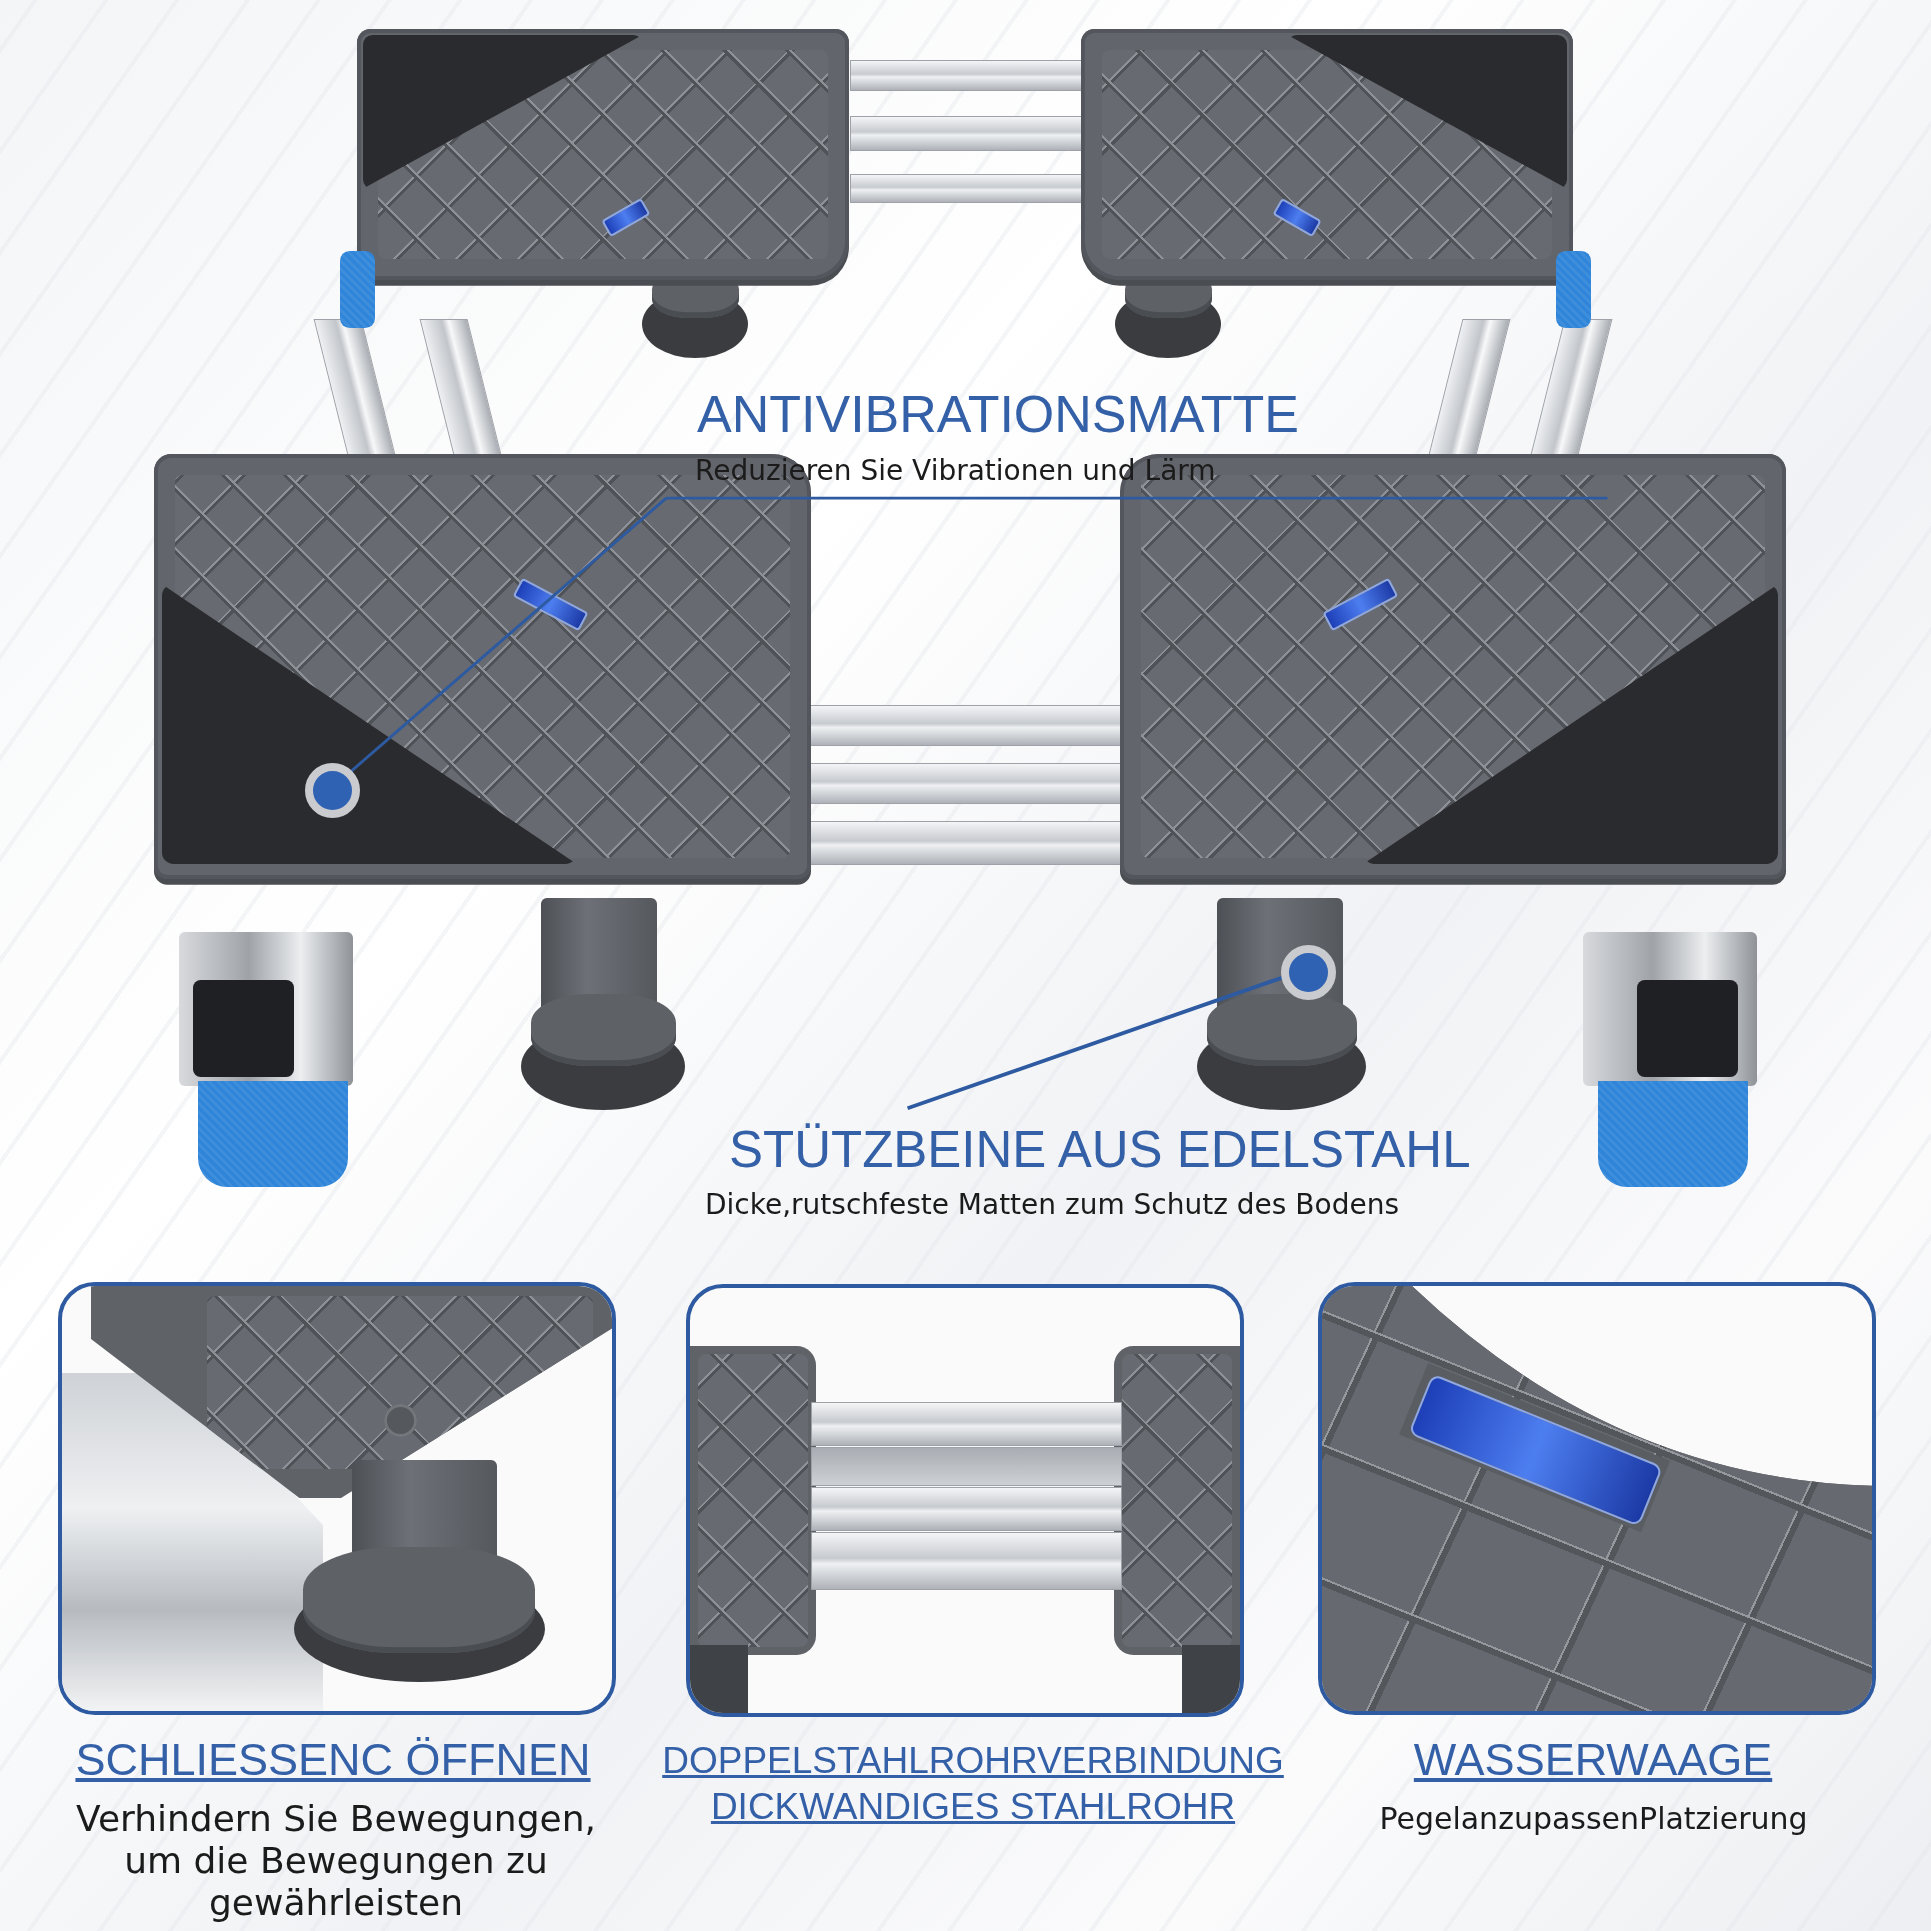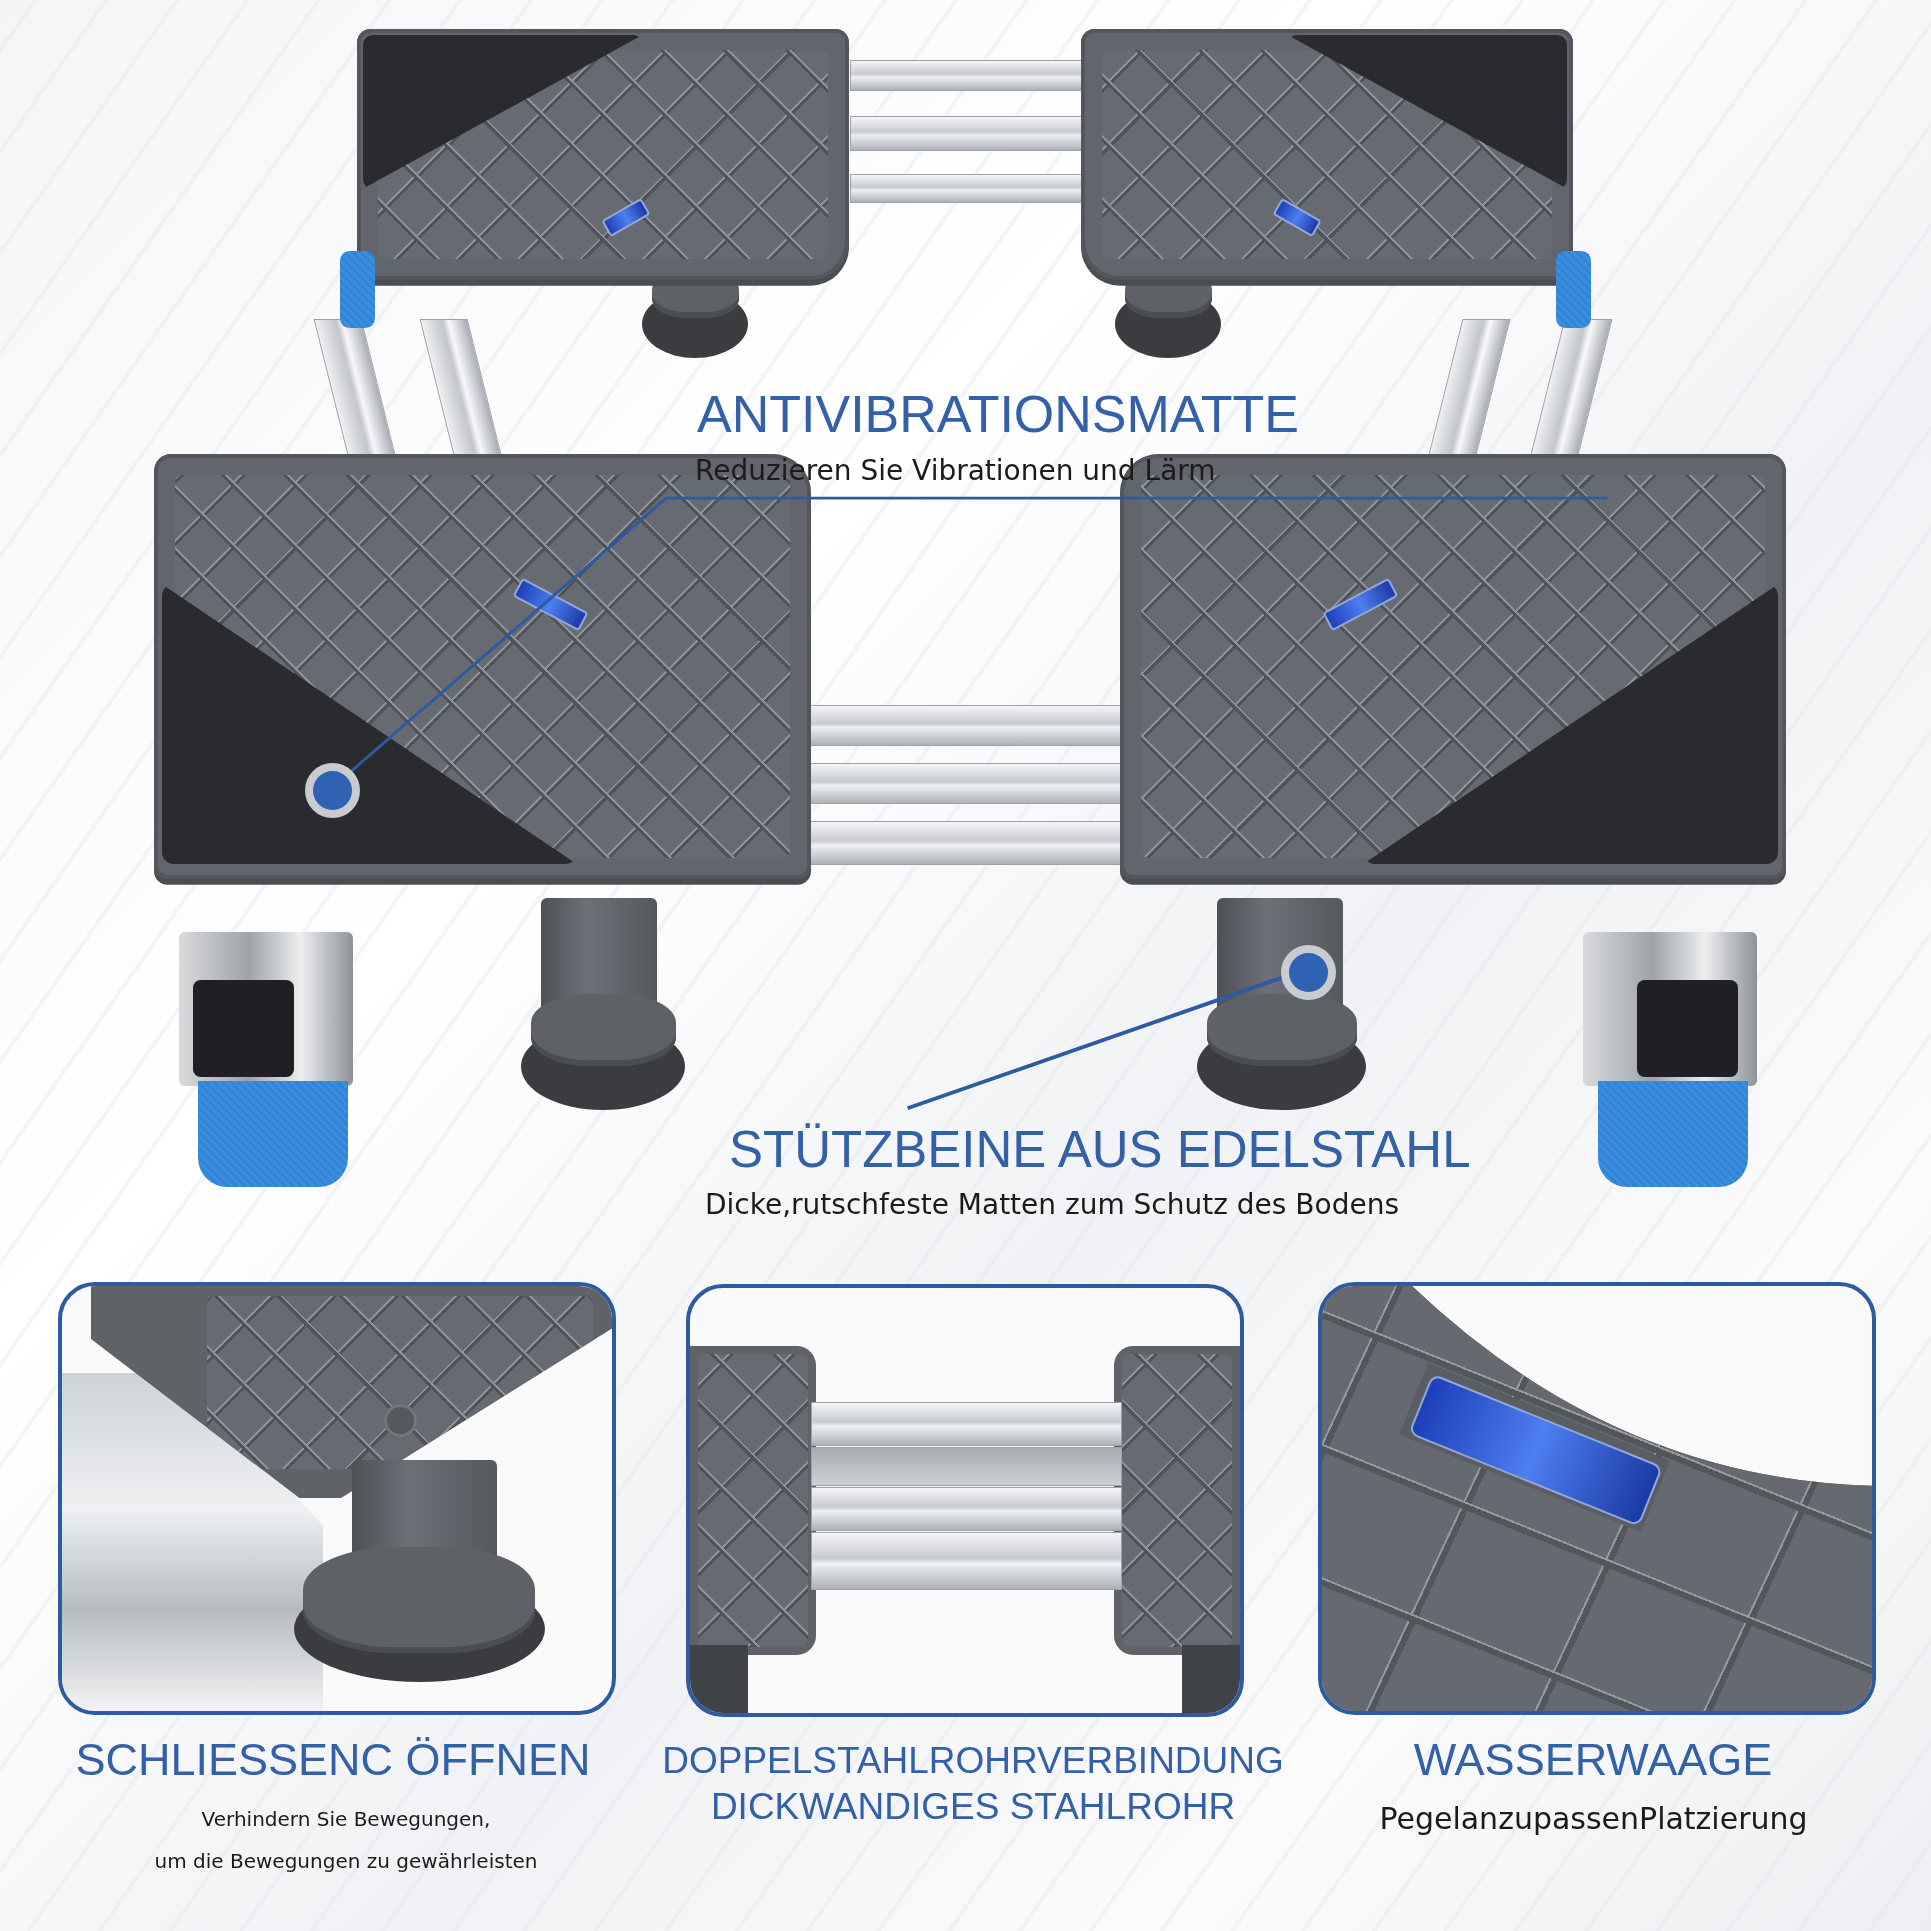--- a/index.html
+++ b/index.html
@@ -27,21 +27,21 @@
   .knob{position:absolute;background:#5e6166;border-radius:40%;
     box-shadow:inset 0 -5.8px 0 #4a4d52;}
   .bubble{position:absolute;background:linear-gradient(90deg,#1d3fb8,#4d7ef0 50%,#1c3aa6);border:2.9px solid #8fa7e0;border-radius:3.9px;}
   .wheel{position:absolute;background:#2f85d9;border-radius:9.7px;
     background-image:repeating-linear-gradient(45deg,rgba(255,255,255,0.07) 0 2.9px,transparent 2.9px 5.8px);}
   .bracket{position:absolute;background:linear-gradient(90deg,#d8dadd,#9fa3a8 40%,#eceef0 70%,#8e9297);border-radius:5.8px;}
   .brake{position:absolute;background:#1f2023;border-radius:7.7px;}
   
   .h-title{position:absolute;color:#3460a8;font-family:"Liberation Sans","DejaVu Sans",sans-serif;font-weight:normal;white-space:nowrap;}
   .h-sub{position:absolute;color:#1b1b1b;font-family:"DejaVu Sans",sans-serif;white-space:nowrap;}
-  .cap-title{position:absolute;color:#3460a8;font-family:"Liberation Sans",sans-serif;text-align:center;white-space:nowrap;}
+  .cap-title{position:absolute;color:#3460a8;font-family:"Liberation Sans",sans-serif;text-align:center;white-space:nowrap;text-decoration:underline;}
   .cap-sub{position:absolute;color:#1b1b1b;font-family:"DejaVu Sans",sans-serif;text-align:center;line-height:42px;}
   .panel{position:absolute;border:4.8px solid #2d5aa0;border-radius:37px;overflow:hidden;background:#fafafa;}
   .dot{position:absolute;width:39px;height:39px;border-radius:50%;background:#2f62b3;border:8.7px solid #c9cbcf;}
 </style>
 </head>
 <body>
 
 <div class="stripes"></div>
 
 <div class="abs" style="left:0;top:0;width:1931px;height:1255px;">
@@ -127,21 +127,21 @@
   <div class="abs" style="left:0;top:87px;width:261px;height:338px;background:linear-gradient(180deg,#cfd2d6,#eef0f2 40%,#b7bbc0 70%,#f2f3f4);clip-path:polygon(0 0,45% 0,100% 45%,100% 100%,0 100%);"></div>
   <div class="abs" style="left:29px;top:0;width:521px;height:212px;background:#5f6267;clip-path:polygon(0 0,100% 0,100% 20%,48% 100%,40% 100%,0 25%);">
     <div class="grid" style="inset:9.7px 19.3px 29px 116px;"></div>
   </div>
   <div class="abs" style="left:322px;top:118px;width:33px;height:33px;border-radius:50%;background:#55585d;box-shadow:inset 0 0 0 2.9px #73767b;"></div>
   <div class="leg" style="left:290px;top:174px;width:145px;height:145px;"></div>
   <div class="foot" style="left:232px;top:290px;width:251px;height:106px;"></div>
   <div class="knob" style="left:241px;top:261px;width:232px;height:106px;"></div>
 </div>
 <div class="cap-title" style="left:58px;top:1734px;width:550px;font-size:45px;">SCHLIESSENC ÖFFNEN</div>
-<div class="cap-sub" style="left:42px;top:1798px;width:608px;font-size:20px;">
+<div class="cap-sub" style="left:32px;top:1798px;width:608px;font-size:36px;">
   <div>Verhindern Sie Bewegungen,</div>
   <div>um die Bewegungen zu gewährleisten</div>
 </div>
 
 <div class="panel" style="left:686px;top:1284px;width:550px;height:425px;">
   <div class="abs" style="left:0;top:58px;width:126px;height:309px;background:#5f6267;border-radius:0 19.3px 19.3px 0;">
     <div class="grid" style="inset:7.7px;"></div>
   </div>
   <div class="abs" style="right:0;top:58px;width:126px;height:309px;background:#5f6267;border-radius:19.3px 0 0 19.3px;">
     <div class="grid" style="inset:7.7px;"></div>

